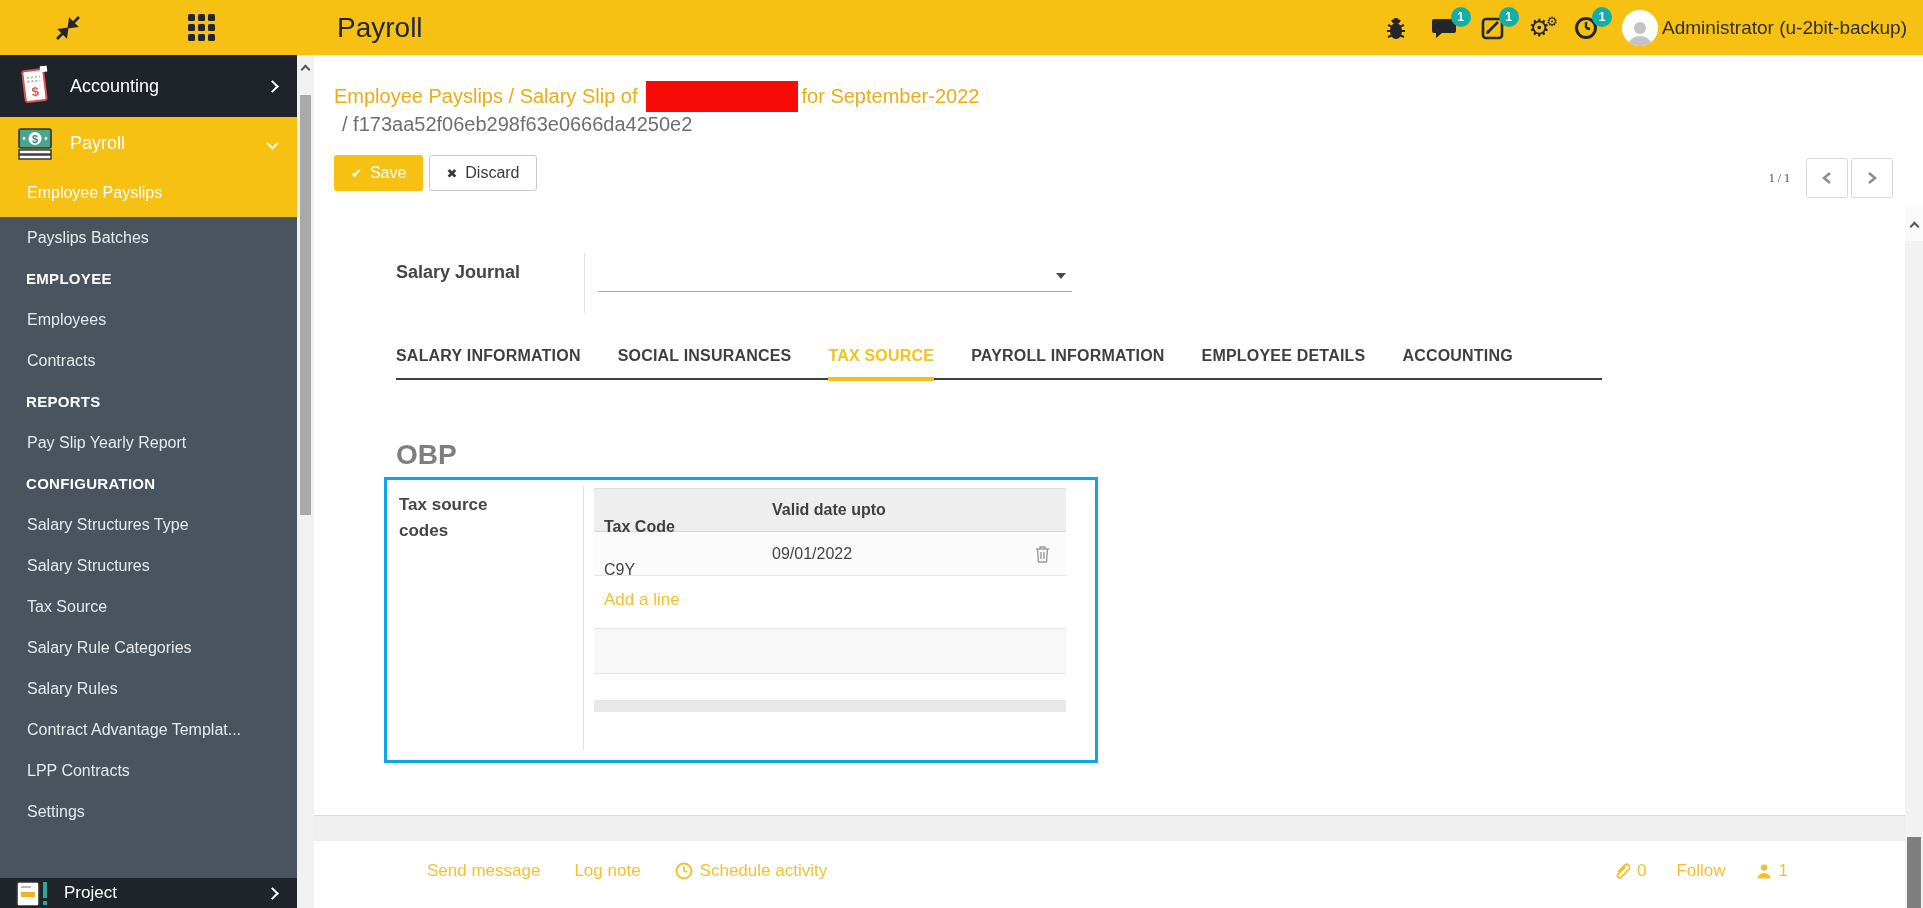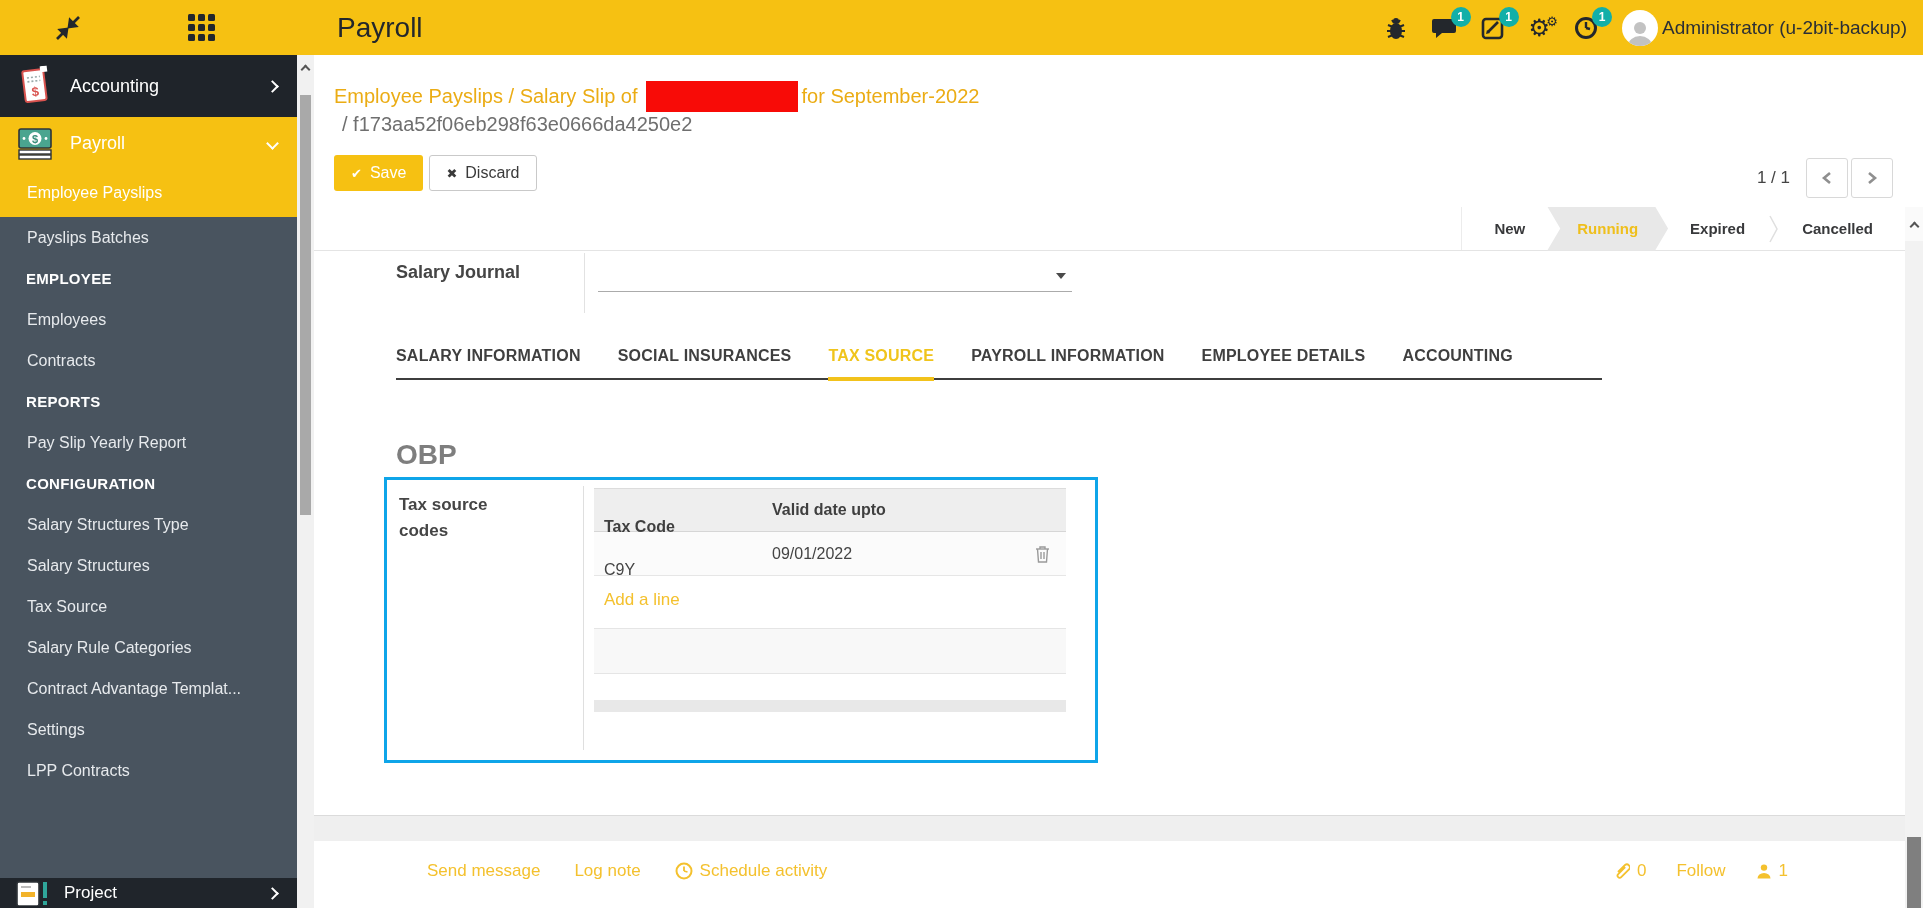--- a/index.html
+++ b/index.html
@@ -55,21 +55,21 @@
   .redact { display:inline-block; width:152px; height:31px; background:#F80B07; margin:0 4px 0 8px; }
   .bc2 { position:absolute; left:28px; top:58px; font-size:20px; color:#6F6F6F; }
 
   .btn-row { position:absolute; left:20px; top:100px; display:flex; gap:6px; }
   .btn { height:36px; display:flex; align-items:center; gap:8px; border-radius:3px; font-size:16px; padding:0 16px; cursor:pointer; border:1px solid transparent; }
   .btn-save { background:#F6C112; color:#fff; }
   .btn-discard { background:#fff; color:#3A3A3A; border-color:#C9C9C9; }
   .btn .gly { font-size:13px; }
 
   .pager { position:absolute; right:30px; top:103px; display:flex; align-items:center; gap:16px; }
-  .pager-val { font-size:17px; color:#444; }
+  .pager-val { font-size:12px; color:#444;font-family:Liberation Serif, serif; }
   .pg-btn { width:42px; height:40px; background:#fff; border:1px solid #D8D8D8; border-radius:3px; display:flex; align-items:center; justify-content:center; cursor:pointer; }
 
   .statusrow { position:absolute; left:0; top:152px; right:18px; height:44px; background:#fff; border-bottom:1px solid #E4E4E4; }
   .steps { position:absolute; right:10px; top:0; height:100%; display:flex; align-items:center; border-left:1px solid #ECECEC; padding-left:10px; }
   .step { font-size:15px; font-weight:bold; color:#38393B; padding:0 22px; line-height:44px; cursor:pointer; }
   .step.active { color:#EFBF1C; background:#E8E8E8;
       clip-path:polygon(0 0, calc(100% - 13px) 0, 100% 50%, calc(100% - 13px) 100%, 0 100%, 13px 50%);
       padding:0 30px; }
   .step-sep { margin:0 2px; }
 
@@ -259,27 +259,30 @@
       <div class="m-item">
           <span>Salary Structures</span>
         </div>
       <div class="m-item">
           <span>Tax Source</span>
         </div>
       <div class="m-item">
           <span>Salary Rule Categories</span>
         </div>
       <div class="m-item">
+          <span>Salary Rules</span>
+        </div>
+      <div class="m-item">
           <span>Contract Advantage Templat...</span>
         </div>
       <div class="m-item">
+          <span>LPP Contracts</span>
+        </div>
+      <div class="m-item">
           <span>Settings</span>
-        </div>
-      <div class="m-item">
-          <span>LPP Contracts</span>
         </div>
     </div>
 
     <div class="sb-project">
       <span class="sb-ic">
         <svg width="34" height="26" viewBox="0 0 34 26">
           <rect x="2" y="2" width="22" height="24" rx="2" fill="#fff" stroke="#2E3338" stroke-width="1.6"></rect>
           <rect x="6" y="12" width="14" height="5" fill="#F2B32B"></rect>
           <rect x="6" y="6" width="10" height="2" fill="#BBB"></rect>
           <rect x="28" y="2" width="4" height="16" fill="#2FA69A"></rect>
@@ -323,31 +326,20 @@
             </svg>
         </div>
         <div class="pg-btn">
           <svg width="12" height="14" viewBox="0 0 12 14">
               <polyline points="3,2 9,7 3,12" fill="none" stroke="#8F8F8F" stroke-width="2.6"></polyline>
             </svg>
         </div>
       </div>
     </div>
 
-    <div class="statusrow">
-      <div class="steps">
-        <span class="step">New</span>
-        <span class="step active">Running</span>
-        <span class="step">Expired</span>
-        <svg class="step-sep" width="9" height="30" viewBox="0 0 9 30">
-            <polyline points="1,2 8,15 1,28" fill="none" stroke="#DFDFDF" stroke-width="1.5"></polyline>
-          </svg>
-        <span class="step">Cancelled</span>
-      </div>
-    </div>
 
     <div class="sj-label">Salary Journal</div>
     <div class="sj-sep"></div>
     <div class="sj-field">
       <span></span>
       <span class="caret-down"></span>
     </div>
 
     <div class="tabs">
       <span class="tab">SALARY INFORMATION</span>

